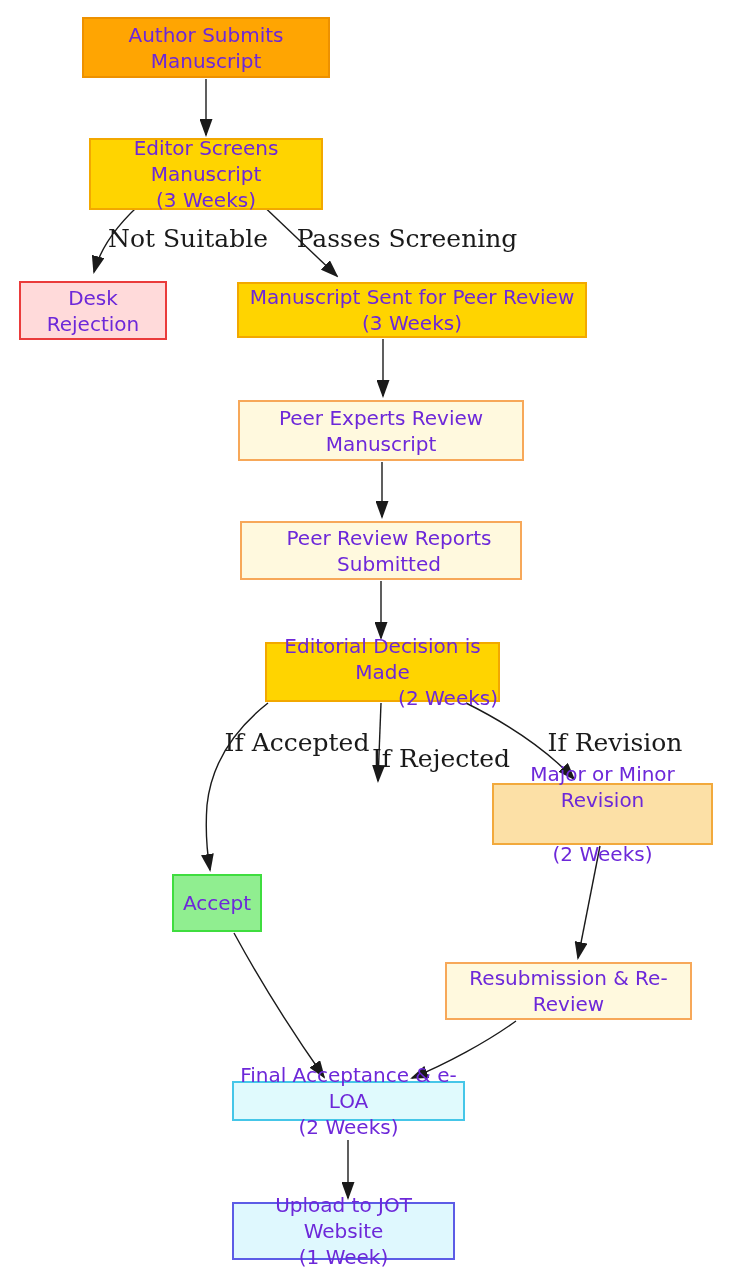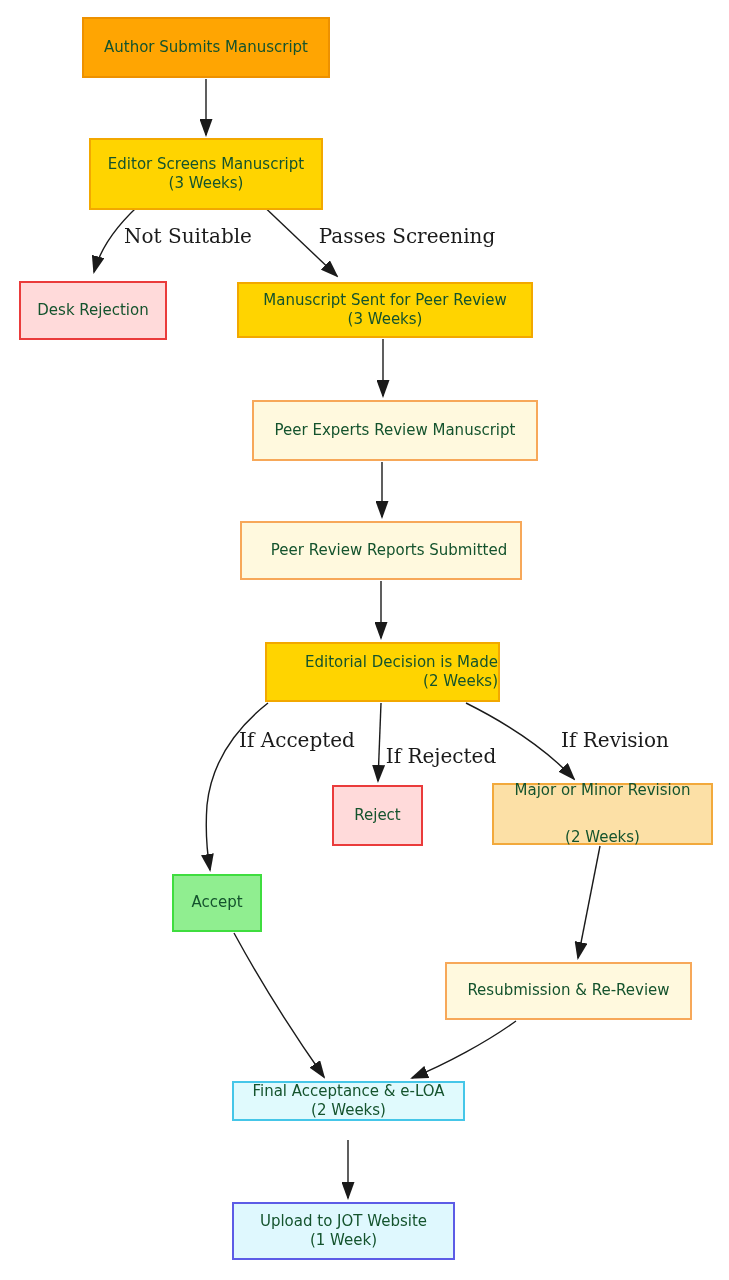--- a/index.html
+++ b/index.html
@@ -22,39 +22,39 @@
     height: 1280px;
   }
   .node {
     position: absolute;
     box-sizing: border-box;
     display: flex;
     flex-direction: column;
     align-items: center;
     justify-content: center;
     text-align: center;
-    font-size: 15px;
+    font-size: 20px;
     line-height: 1.3;
-    color: #14532d;
+    color: #6d28d9;
   }
   .node .nl, .node .ns { display: block; }
   .elabel {
     position: absolute;
     transform: translateX(-50%);
     font-family: "DejaVu Serif", serif;
-    font-size: 20px;
+    font-size: 25px;
     color: #1a1a1a;
     white-space: nowrap;
   }
   
   .n-author   { left: 82px;  top: 17px;   width: 248px; height: 61px; background: #FFA502; border: 2px solid #ED9100; }
   .n-editor   { left: 89px;  top: 138px;  width: 234px; height: 72px; background: #FFD400; border: 2px solid #F2A800; }
   .n-desk     { left: 19px;  top: 281px;  width: 148px; height: 59px; background: #FFDADA; border: 2px solid #EA3B3B; }
-  .n-sent     { left: 237px; top: 282px;  width: 296px; height: 56px; background: #FFD400; border: 2px solid #F2A800; }
-  .n-peer     { left: 252px; top: 400px;  width: 286px; height: 61px; background: #FFF9DE; border: 2px solid #F7A859; }
+  .n-sent     { left: 237px; top: 282px;  width: 350px; height: 56px; background: #FFD400; border: 2px solid #F2A800; }
+  .n-peer     { left: 238px; top: 400px;  width: 286px; height: 61px; background: #FFF9DE; border: 2px solid #F7A859; }
   .n-reports  { left: 240px; top: 521px;  width: 282px; height: 59px; background: #FFF9DE; border: 2px solid #F7A859; padding-left: 16px; }
   .n-decision { left: 265px; top: 642px;  width: 235px; height: 60px; background: #FFD400; border: 2px solid #F2A800; align-items: flex-end; }
   .n-reject   { left: 332px; top: 785px;  width: 91px;  height: 61px; background: #FFDADA; border: 2px solid #EA3B3B; }
   .n-revision { left: 492px; top: 783px;  width: 221px; height: 62px; background: #FCE0A6; border: 2px solid #F2A93C; gap: 28px; }
   .n-accept   { left: 172px; top: 874px;  width: 90px;  height: 58px; background: #90EE90; border: 2px solid #3FDD3F; }
   .n-resub    { left: 445px; top: 962px;  width: 247px; height: 58px; background: #FFF9DE; border: 2px solid #F7A859; }
   .n-final    { left: 232px; top: 1081px; width: 233px; height: 40px; background: #E0FAFD; border: 2px solid #45C6E8; }
   .n-upload   { left: 232px; top: 1202px; width: 223px; height: 58px; background: #DFF8FE; border: 2px solid #5C5CE6; }
   
   .el-not-suitable     { left: 188px; top: 224px; }
@@ -122,24 +122,20 @@
   <div class="node n-reports">
     <span class="nl">Peer Review Reports Submitted</span>
     <span class="ns"></span>
   </div>
 
   <div class="node n-decision">
     <span class="nl">Editorial Decision is Made</span>
     <span class="ns">(2 Weeks)</span>
   </div>
 
-  <div class="node n-reject">
-    <span class="nl">Reject</span>
-    <span class="ns"></span>
-  </div>
 
   <div class="node n-revision">
     <span class="nl">Major or Minor Revision</span>
     <span class="ns">(2 Weeks)</span>
   </div>
 
   <div class="node n-accept">
     <span class="nl">Accept</span>
     <span class="ns"></span>
   </div>

